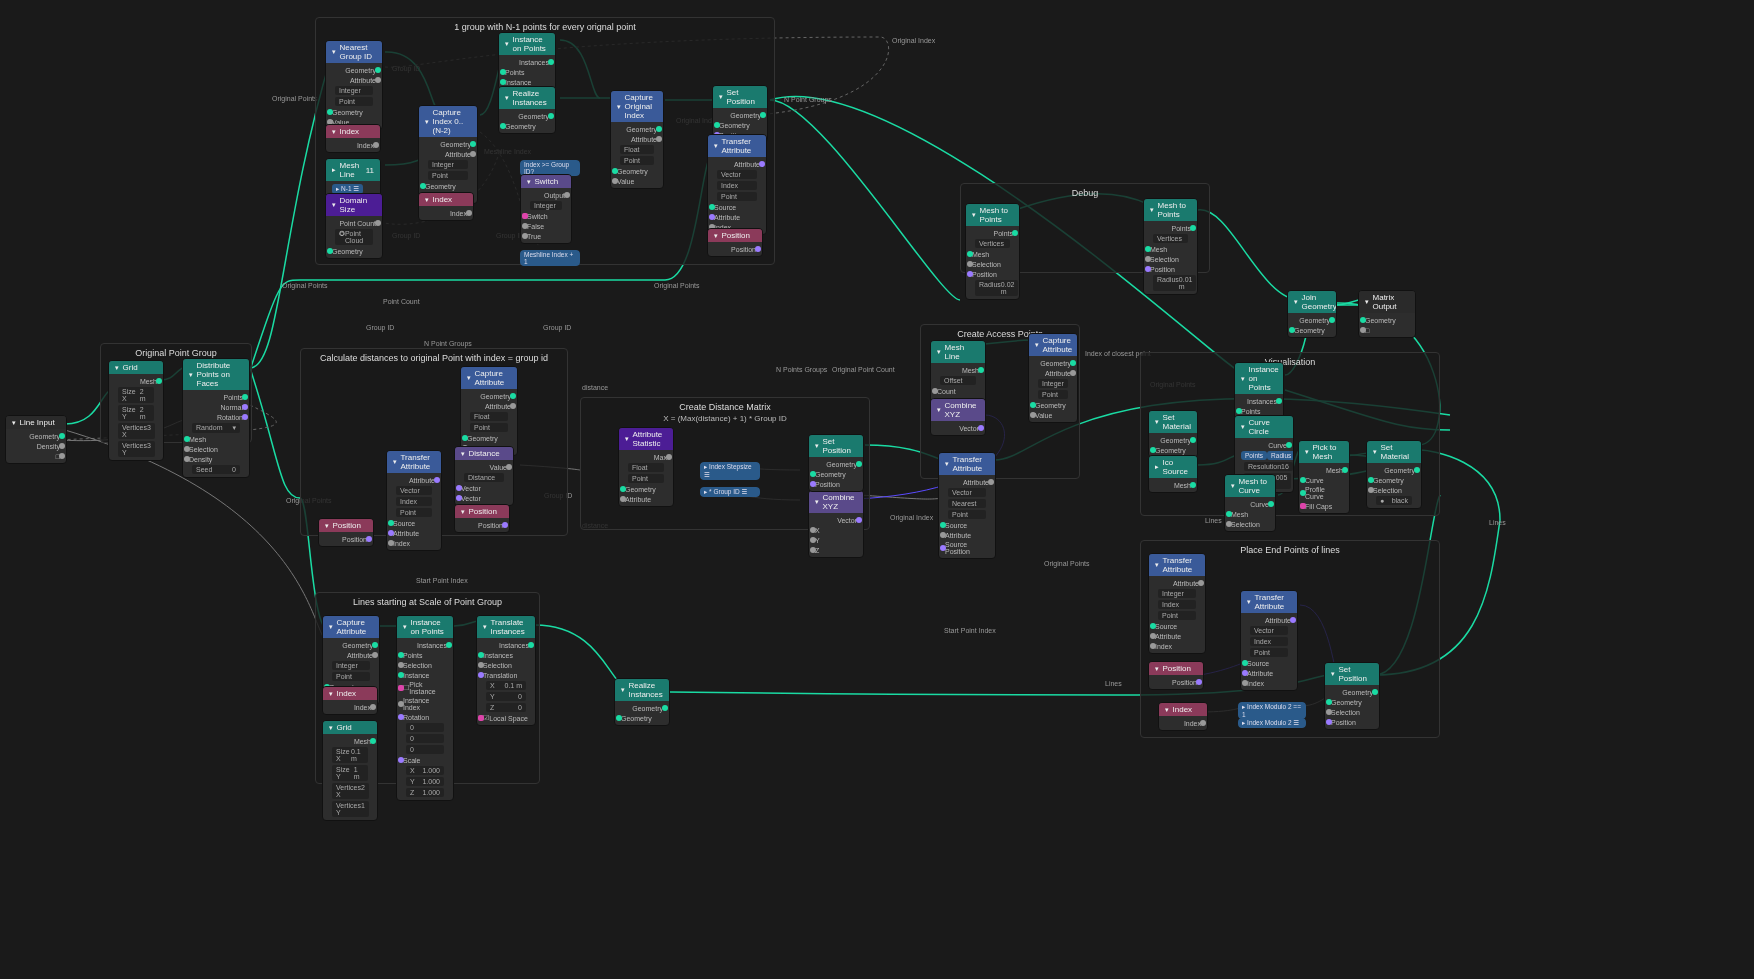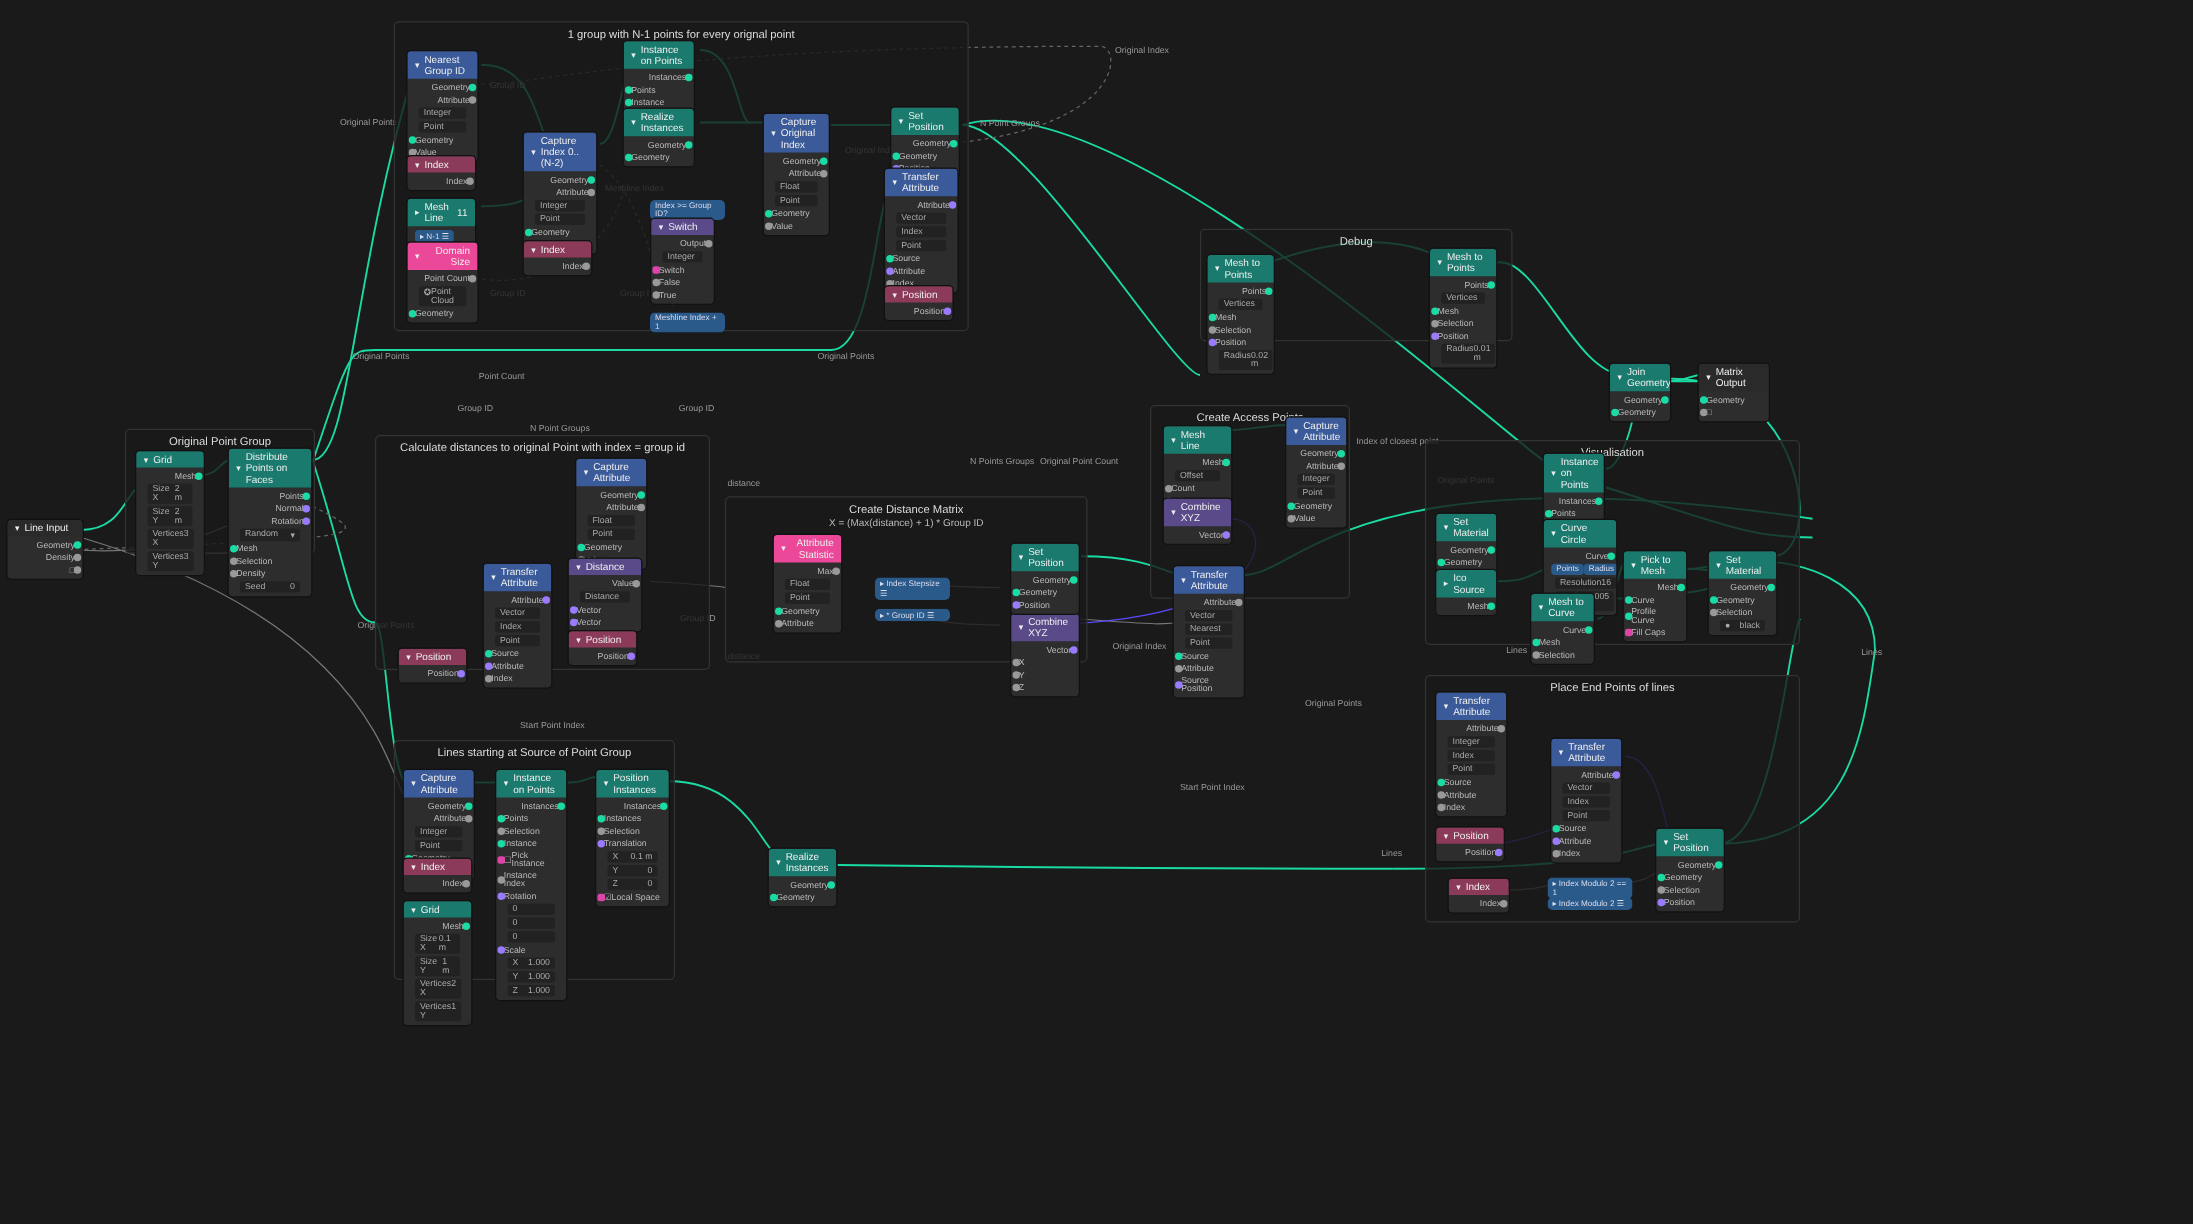--- a/index.html
+++ b/index.html
@@ -47,21 +47,21 @@
     color: #eee;
     display: flex;
     align-items: center;
     gap: 4px;
   }
   .chev { font-size: 7px; }
   .h-teal { background: #1a7a6e; }
   .h-blue { background: #3a5a99; }
   .h-pink { background: #8b3a5a; }
   .h-violet { background: #5a4a8a; }
-  .h-gray { background: #ec4899; text-align: right; }
+  .h-gray { background: #4c1d95; }
   .h-dark { background: #2a2a2a; }
   .node-body { padding: 2px 4px; }
   .row {
     display: flex;
     justify-content: space-between;
     align-items: center;
     padding: 1px 2px;
     font-size: 7px;
     color: #bbb;
     position: relative;
@@ -215,21 +215,21 @@
   <div class="frame-title">Original Point Group</div>
 </div>
 <div class="frame" style="left:300px;top:348px;width:268px;height:188px">
   <div class="frame-title">Calculate distances to original Point with index = group id</div>
 </div>
 <div class="frame" style="left:580px;top:397px;width:290px;height:133px">
   <div class="frame-title">Create Distance Matrix</div>
   <div class="frame-subtitle" style="left:0;right:0;top:16px">X = (Max(distance) + 1) * Group ID</div>
 </div>
 <div class="frame" style="left:315px;top:592px;width:225px;height:192px">
-  <div class="frame-title">Lines starting at Source of Point Group</div>
+  <div class="frame-title">Lines starting at Scale of Point Group</div>
 </div>
 <div class="frame" style="left:920px;top:324px;width:160px;height:155px">
   <div class="frame-title">Create Access Points</div>
 </div>
 <div class="frame" style="left:960px;top:183px;width:250px;height:90px">
   <div class="frame-title">Debug</div>
 </div>
 <div class="frame" style="left:1140px;top:352px;width:300px;height:164px">
   <div class="frame-title">Visualisation</div>
 </div>
@@ -1367,21 +1367,21 @@
         <span class="field">
           <span>Z</span>
           <span>1.000</span>
         </span>
       </div>
   </div>
 </div>
 <div class="node" style="left:476px;top:615px;width:60px">
   <div class="node-header h-teal">
       <span class="chev">▾</span>
-      <span>Position Instances</span>
+      <span>Translate Instances</span>
     </div>
   <div class="node-body">
     <div class="row right">
         <span>Instances</span>
         <span class="sock teal out"></span>
       </div>
     <div class="row left">
         <span class="sock teal in"></span>
         <span>Instances</span>
       </div>

